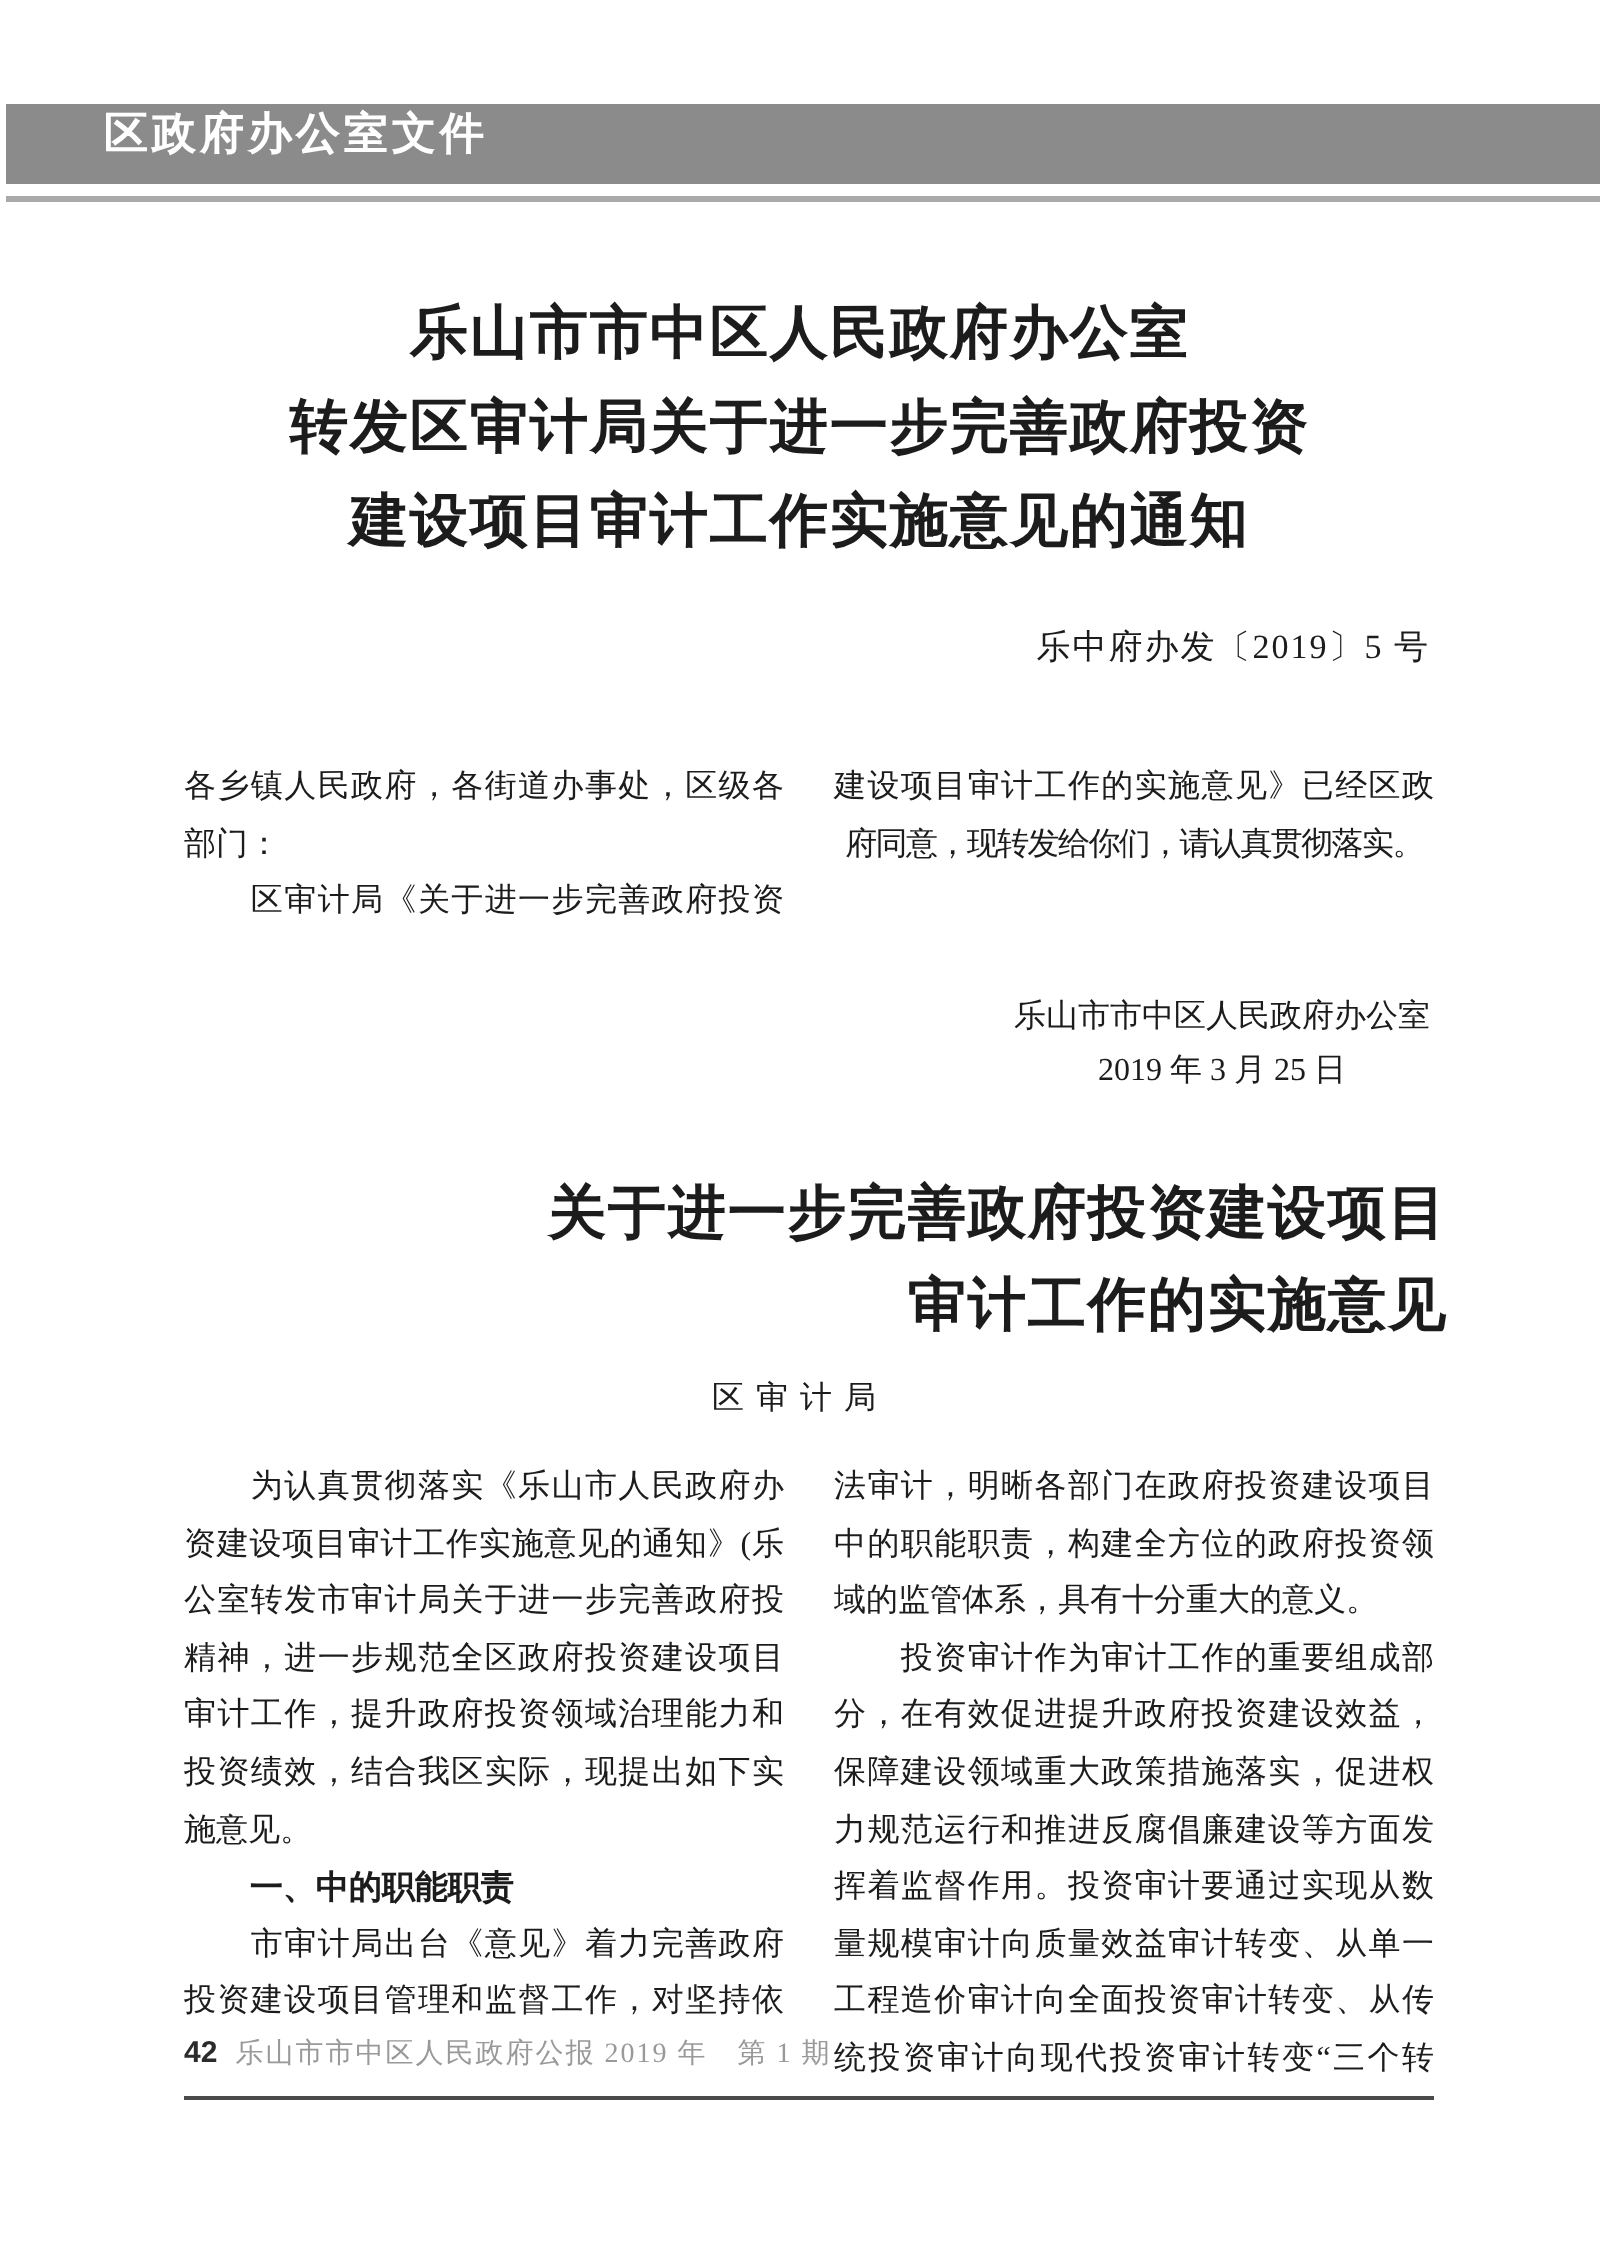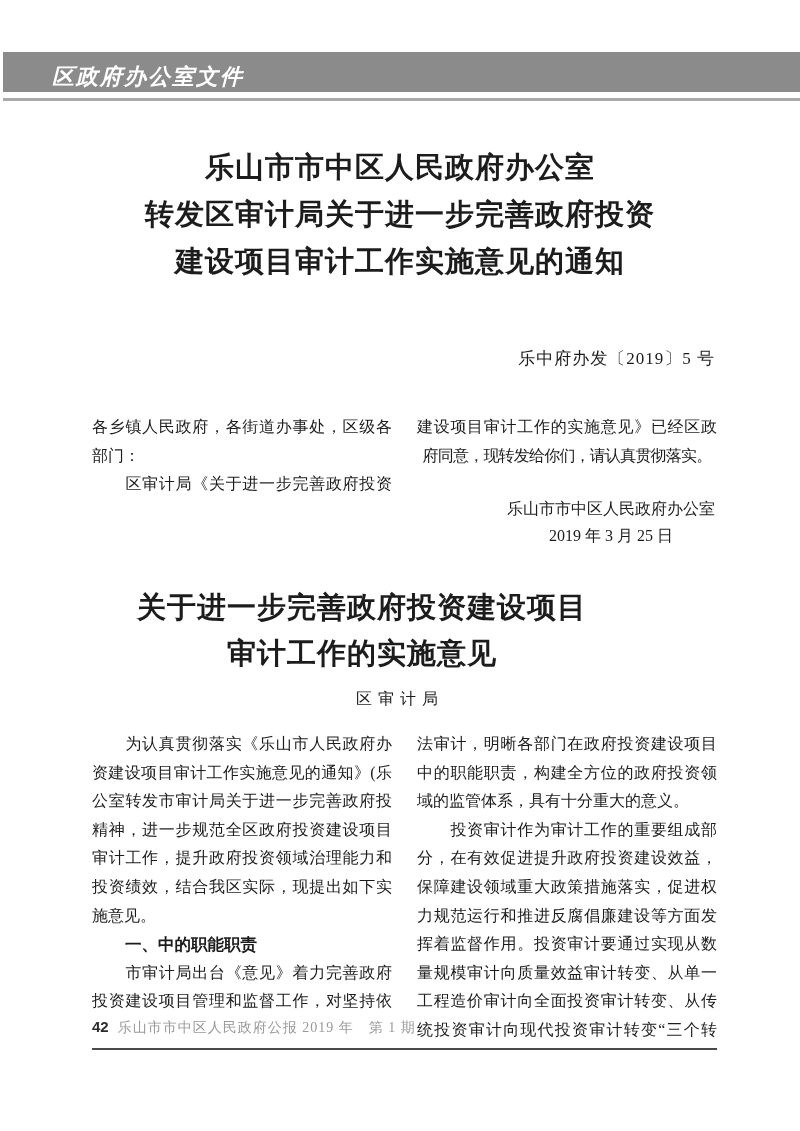--- a/index.html
+++ b/index.html
@@ -7,46 +7,46 @@
     width: 800px; height: 1131px;
     position: relative;
     background: #ffffff;
     font-family: "Liberation Serif", "DejaVu Serif", serif;
     color: var(--body-text, #1c1c1c);
     overflow: hidden;
   }
   .header-bar {
     position: absolute; left: 3px; right: 0; top: 52px; height: 40px;
     background: var(--header-bar-bg, #8b8b8b);
-    display: flex; align-items: flex-end; font-style: italic;
+    display: flex; align-items: flex-start;
   }
   .header-bar .label {
     color: var(--header-bar-text, #ffffff);
     font-family: "Liberation Sans", "DejaVu Sans", sans-serif;
     font-weight: bold; font-size: 22px; letter-spacing: 2px;
     margin-left: 49px;
   }
   .header-rule {
     position: absolute; left: 3px; right: 0; top: 98px; height: 3px;
     background: var(--rule-color, #a9a9a9);
   }
   .doc-title {
     position: absolute; top: 144px; left: 0; width: 800px;
     text-align: center; font-size: 29px; font-weight: bold;
     line-height: 47px; letter-spacing: 1px;
   }
   .doc-number {
     position: absolute; top: 312px; right: 85px;
-    font-size: 17px; letter-spacing: 1px; margin-top: 35px;
+    font-size: 17px; letter-spacing: 1px;
   }
   .two-col {
     position: absolute; left: 92px; width: 625px;
     display: flex; justify-content: space-between;
   }
-  .sec1 { top: 413px; gap: 16px; }
+  .sec1 { top: 380px; gap: 16px; }
   .sec2 { top: 730px; }
   .col { width: 300px; }
   .bline {
     font-size: 16px; line-height: 28.6px;
     white-space: nowrap;
   }
   .bline.fill {
     white-space: normal;
     text-align: justify;
     text-align-last: justify;
@@ -58,21 +58,21 @@
     font-family: "Liberation Sans", "DejaVu Sans", sans-serif;
     font-size: 16.5px;
   }
   .signature {
     position: absolute; top: 495px; right: 85px;
     display: flex; flex-direction: column; align-items: center;
     font-size: 16px; line-height: 27px;
   }
   .opinion-title {
     position: absolute; top: 584px; left: 0; width: 724px;
-    text-align: center; font-size: 29px; font-weight: bold;
+    text-align: right; font-size: 29px; font-weight: bold;
     line-height: 46px; letter-spacing: 1px;
   }
   .opinion-author {
     position: absolute; top: 689px; left: 0; width: 800px;
     text-align: center; font-size: 16px; letter-spacing: 6px;
   }
   .footer-rule {
     position: absolute; top: 1048px; left: 92px; width: 625px; height: 2px;
     background: var(--footer-rule-color, #4a4a4a);
   }

